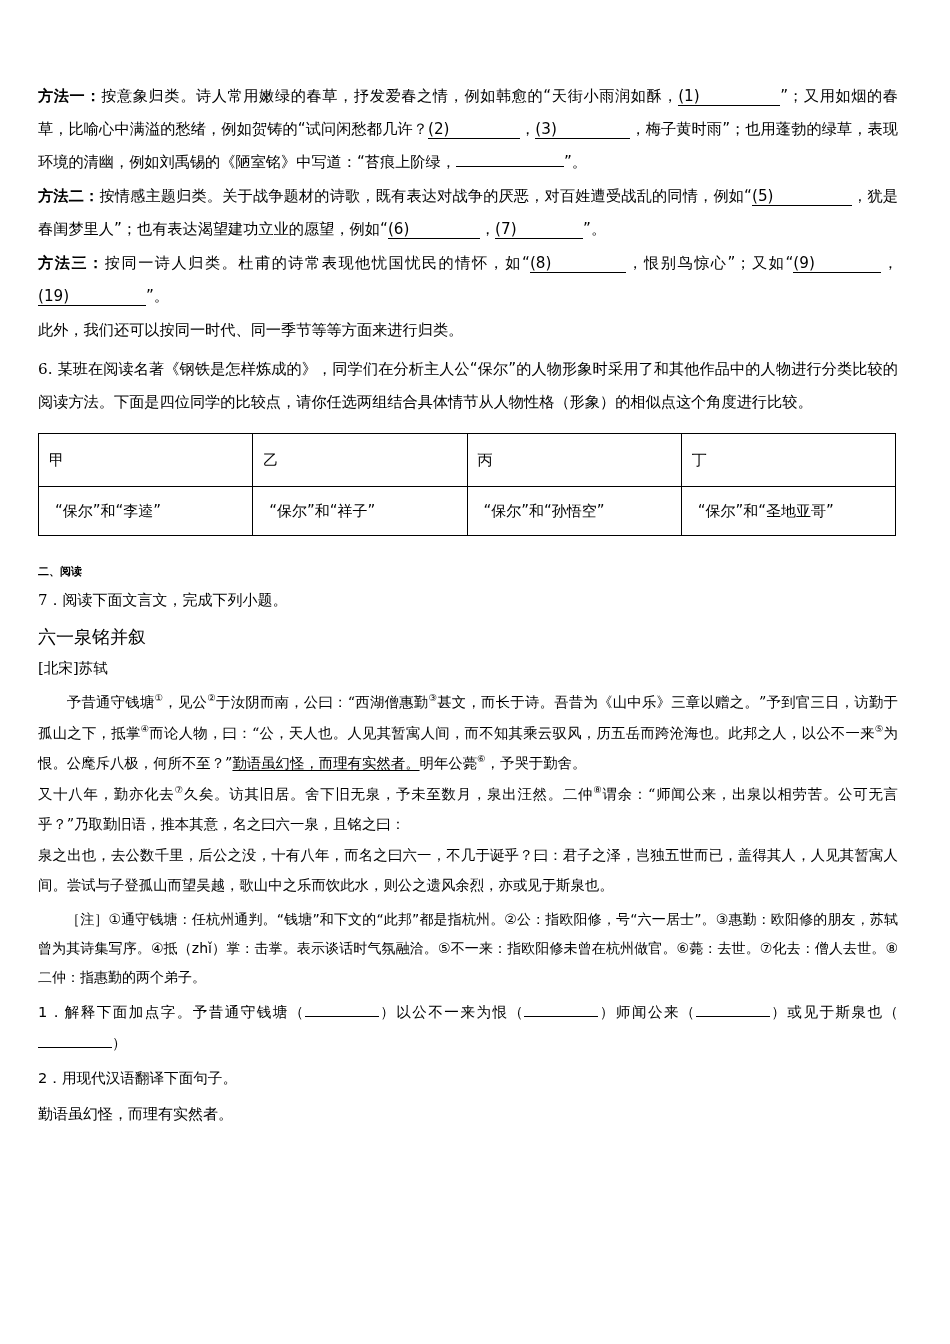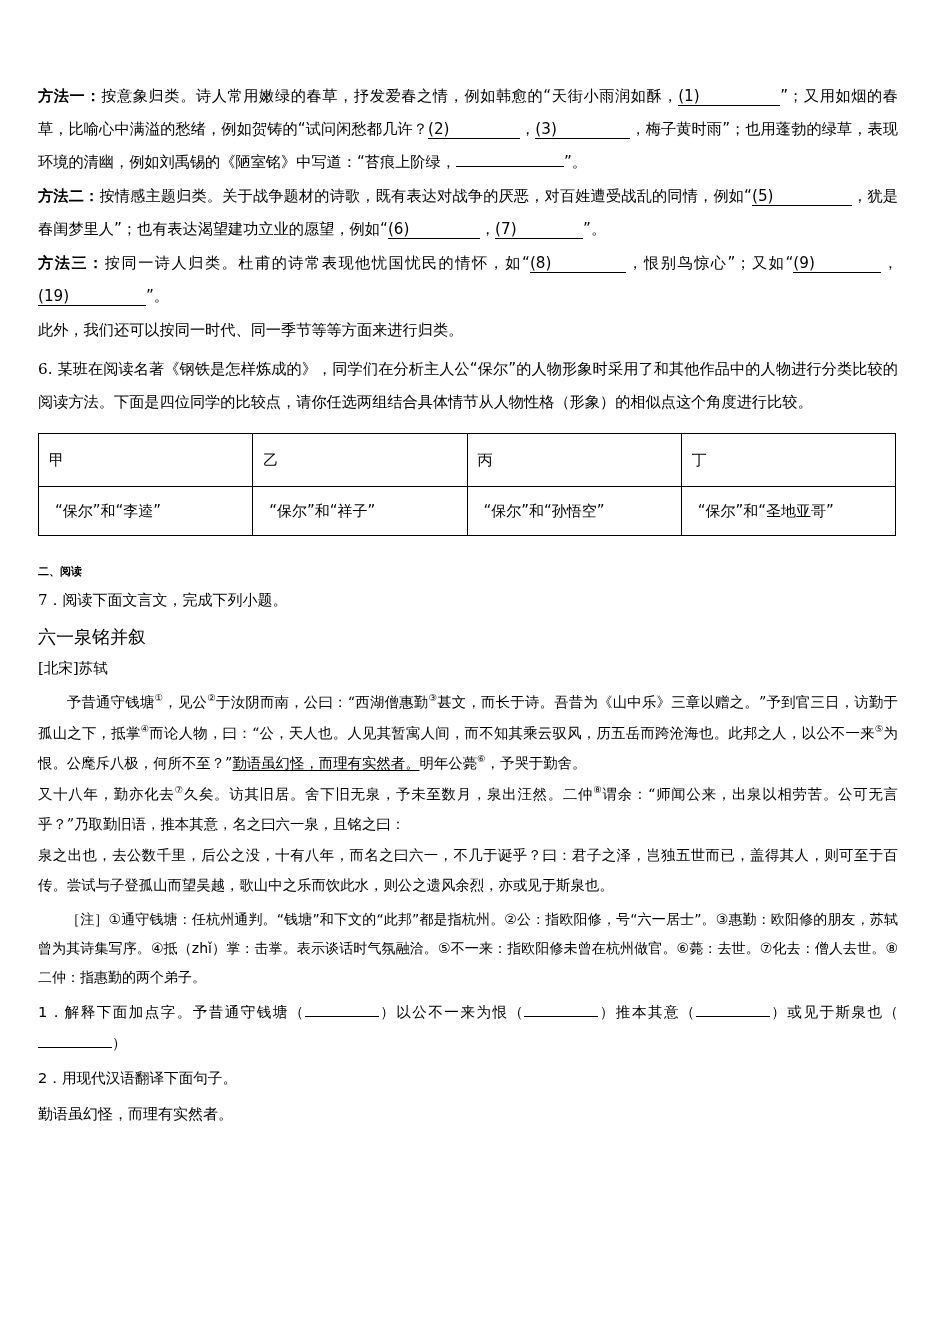--- a/index.html
+++ b/index.html
@@ -208,26 +208,26 @@
     <p class="author-line">[北宋]苏轼</p>
 
     <p class="body-cl indent2">
       <span>予昔通守钱塘</span><sup class="mk">①</sup><span>，见公</span><sup class="mk">②</sup><span>于汝阴而南，公曰：“西湖僧惠勤</span><sup class="mk">③</sup><span>甚文，而长于诗。吾昔为《山中乐》三章以赠之。”予到官三日，访勤于孤山之下，抵掌</span><sup class="mk">④</sup><span>而论人物，曰：“公，天人也。人见其暂寓人间，而不知其乘云驭风，历五岳而跨沧海也。此邦之人，以公不一来</span><sup class="mk">⑤</sup><span>为恨。公麾斥八极，何所不至？”</span><span class="uline">勤语虽幻怪，而理有实然者。</span><span>明年公薨</span><sup class="mk">⑥</sup><span>，予哭于勤舍。</span>
     </p>
 
     <p class="body-cl">
       <span>又十八年，勤亦化去</span><sup class="mk">⑦</sup><span>久矣。访其旧居。舍下旧无泉，予未至数月，泉出汪然。二仲</span><sup class="mk">⑧</sup><span>谓余：“师闻公来，出泉以相劳苦。公可无言乎？”乃取勤旧语，推本其意，名之曰六一泉，且铭之曰：</span>
     </p>
 
-    <p class="body-cl">泉之出也，去公数千里，后公之没，十有八年，而名之曰六一，不几于诞乎？曰：君子之泽，岂独五世而已，盖得其人，则可至于百传。尝试与子登孤山而望吴越，歌山中之乐而饮此水，则公之遗风余烈，亦或见于斯泉也。</p>
+    <p class="body-cl">泉之出也，去公数千里，后公之没，十有八年，而名之曰六一，不几于诞乎？曰：君子之泽，岂独五世而已，盖得其人，人见其暂寓人间。尝试与子登孤山而望吴越，歌山中之乐而饮此水，则公之遗风余烈，亦或见于斯泉也。</p>
 
     <p class="notes">［注］①通守钱塘：任杭州通判。“钱塘”和下文的“此邦”都是指杭州。②公：指欧阳修，号“六一居士”。③惠勤：欧阳修的朋友，苏轼曾为其诗集写序。④抵（zhǐ）掌：击掌。表示谈话时气氛融洽。⑤不一来：指欧阳修未曾在杭州做官。⑥薨：去世。⑦化去：僧人去世。⑧二仲：指惠勤的两个弟子。</p>
 
     <p class="subq">
-      <span>1．</span><span>解释下面加点字。予昔通守钱塘（</span><span class="pblank"></span><span>）以公不一来为恨（</span><span class="pblank"></span><span>）推本其意（</span><span class="pblank"></span><span>）或见于斯泉也</span><span>（</span><span class="pblank"></span><span>）</span>
+      <span>1．</span><span>解释下面加点字。予昔通守钱塘（</span><span class="pblank"></span><span>）以公不一来为恨（</span><span class="pblank"></span><span>）师闻公来（</span><span class="pblank"></span><span>）或见于斯泉也</span><span>（</span><span class="pblank"></span><span>）</span>
     </p>
 
     <p class="subq">
       <span>2．</span><span>用现代汉语翻译下面句子。</span>
     </p>
 
     <p class="sent">勤语虽幻怪，而理有实然者。</p>
 
   </div>
 </div>

